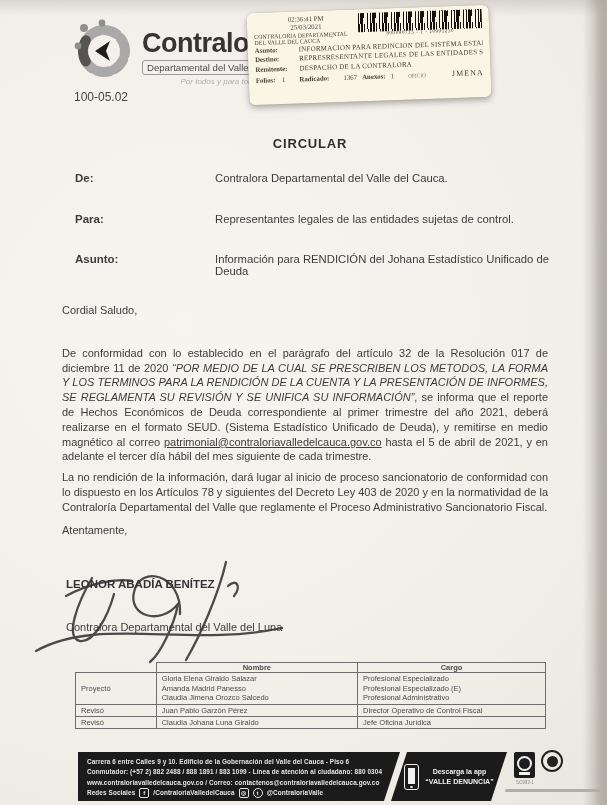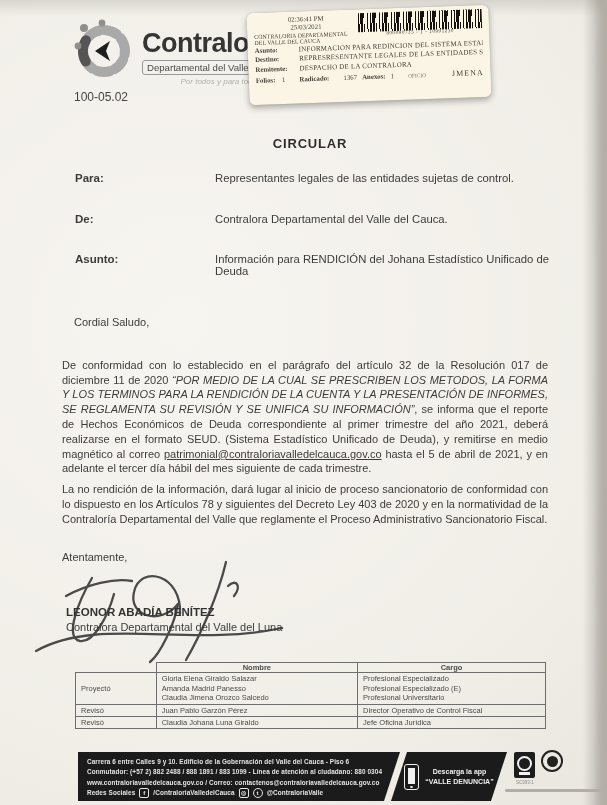--- a/index.html
+++ b/index.html
@@ -45,29 +45,29 @@
   .refnum{position:absolute;left:74px;top:90px;font-size:12px;color:#444;}
   .doc-title{position:absolute;left:0;top:136px;width:620px;text-align:center;
     font-size:13px;font-weight:bold;letter-spacing:.8px;color:#2e2e2e;}
   
   .fields{position:absolute;left:75px;top:172px;width:480px;}
   .field-row{display:flex;margin-bottom:28.5px;}
   .field-label{width:140px;font-weight:bold;font-size:11.5px;flex:none;}
   .field-value{font-size:11.3px;}
   
   .body{position:absolute;left:62px;top:303px;width:486px;font-size:11px;line-height:14.8px;}
-  .greeting{margin:12px;}
+  .greeting{margin:0;}
   .p1{margin:28px 0 0 0;text-align:justify;}
   .p2{margin:6px 0 5px 0;text-align:justify;}
-  .closing{margin:23px 0 0 0;}
+  .closing{margin:8px 0 0 0;}
   .q{font-style:italic;}
   .email{text-decoration:underline;}
   
   .signature-svg{position:absolute;left:28px;top:554px;z-index:3;pointer-events:none;}
-  .sig-name{position:absolute;left:66px;top:606px;font-size:11.5px;font-weight:bold;color:#333;z-index:2;}
+  .sig-name{position:absolute;left:66px;top:578px;font-size:11.5px;font-weight:bold;color:#333;z-index:2;}
   .sig-role{position:absolute;left:66px;top:621px;font-size:11px;z-index:2;}
   
   .approval{position:absolute;left:75px;top:662px;width:471px;border-collapse:collapse;
     font-size:7.5px;color:#4a4a4a;}
   .approval td{border:1px solid #6e6e6e;padding:1px 5px;vertical-align:middle;line-height:1.25;}
   .approval td.ghost{border:none;background:transparent;}
   .approval td.hd{text-align:center;font-weight:bold;padding:0 4px;}
   .col-label{width:72px;} .col-nombre{width:200px;} .col-cargo{width:185px;}
   .multiline{white-space:pre-line;margin-left:44px;}
   
@@ -163,26 +163,26 @@
       <span class="stamp-tipo">OFICIO</span>
       <span class="stamp-user">JMENA</span>
     </div>
   </div>
 
   <div class="refnum">100-05.02</div>
   <div class="doc-title">CIRCULAR</div>
 
   <div class="fields">
     <div class="field-row">
+      <span class="field-label">De:</span>
+      <span class="field-value">Contralora Departamental del Valle del Cauca.</span>
+    </div>
+    <div class="field-row">
       <span class="field-label">Para:</span>
       <span class="field-value">Representantes legales de las entidades sujetas de control.</span>
-    </div>
-    <div class="field-row">
-      <span class="field-label">De:</span>
-      <span class="field-value">Contralora Departamental del Valle del Cauca.</span>
     </div>
     <div class="field-row">
       <span class="field-label">Asunto:</span>
       <span class="field-value">Información para RENDICIÓN del Johana Estadístico Unificado de Deuda</span>
     </div>
   </div>
 
   <div class="body">
     <p class="greeting">Cordial Saludo,</p>
     <p class="p1"><span>De conformidad con lo establecido en el parágrafo del artículo 32 de la Resolución 017 de diciembre 11 de 2020 </span><span class="q">“POR MEDIO DE LA CUAL SE PRESCRIBEN LOS METODOS, LA FORMA Y LOS TERMINOS PARA LA RENDICIÓN DE LA CUENTA Y LA PRESENTACIÓN DE INFORMES, SE REGLAMENTA SU REVISIÓN Y SE UNIFICA SU INFORMACIÓN”</span><span>, se informa que el reporte de Hechos Económicos de Deuda correspondiente al primer trimestre del año 2021, deberá realizarse en el formato SEUD. (Sistema Estadístico Unificado de Deuda), y remitirse en medio magnético al correo </span><span class="email">patrimonial@contraloriavalledelcauca.gov.co</span><span> hasta el 5 de abril de 2021, y en adelante el tercer día hábil del mes siguiente de cada trimestre.</span></p>
@@ -211,21 +211,21 @@
       <td class="hd col-nombre">Nombre</td>
       <td class="hd col-cargo">Cargo</td>
     </tr>
     <tr>
       <td>Proyectó</td>
       <td class="multiline">Gloria Elena Giraldo Salazar
 Amanda Madrid Panesso
 Claudia Jimena Orozco Salcedo</td>
       <td class="multiline">Profesional Especializado
 Profesional Especializado (E)
-Profesional Universitario</td>
+Profesional Administrativo</td>
     </tr>
     <tr>
       <td>Revisó</td>
       <td>Juan Pablo Garzón Pérez</td>
       <td>Director Operativo de Control Fiscal</td>
     </tr>
     <tr>
       <td>Revisó</td>
       <td>Claudia Johana Luna Giraldo</td>
       <td>Jefe Oficina Jurídica</td>

